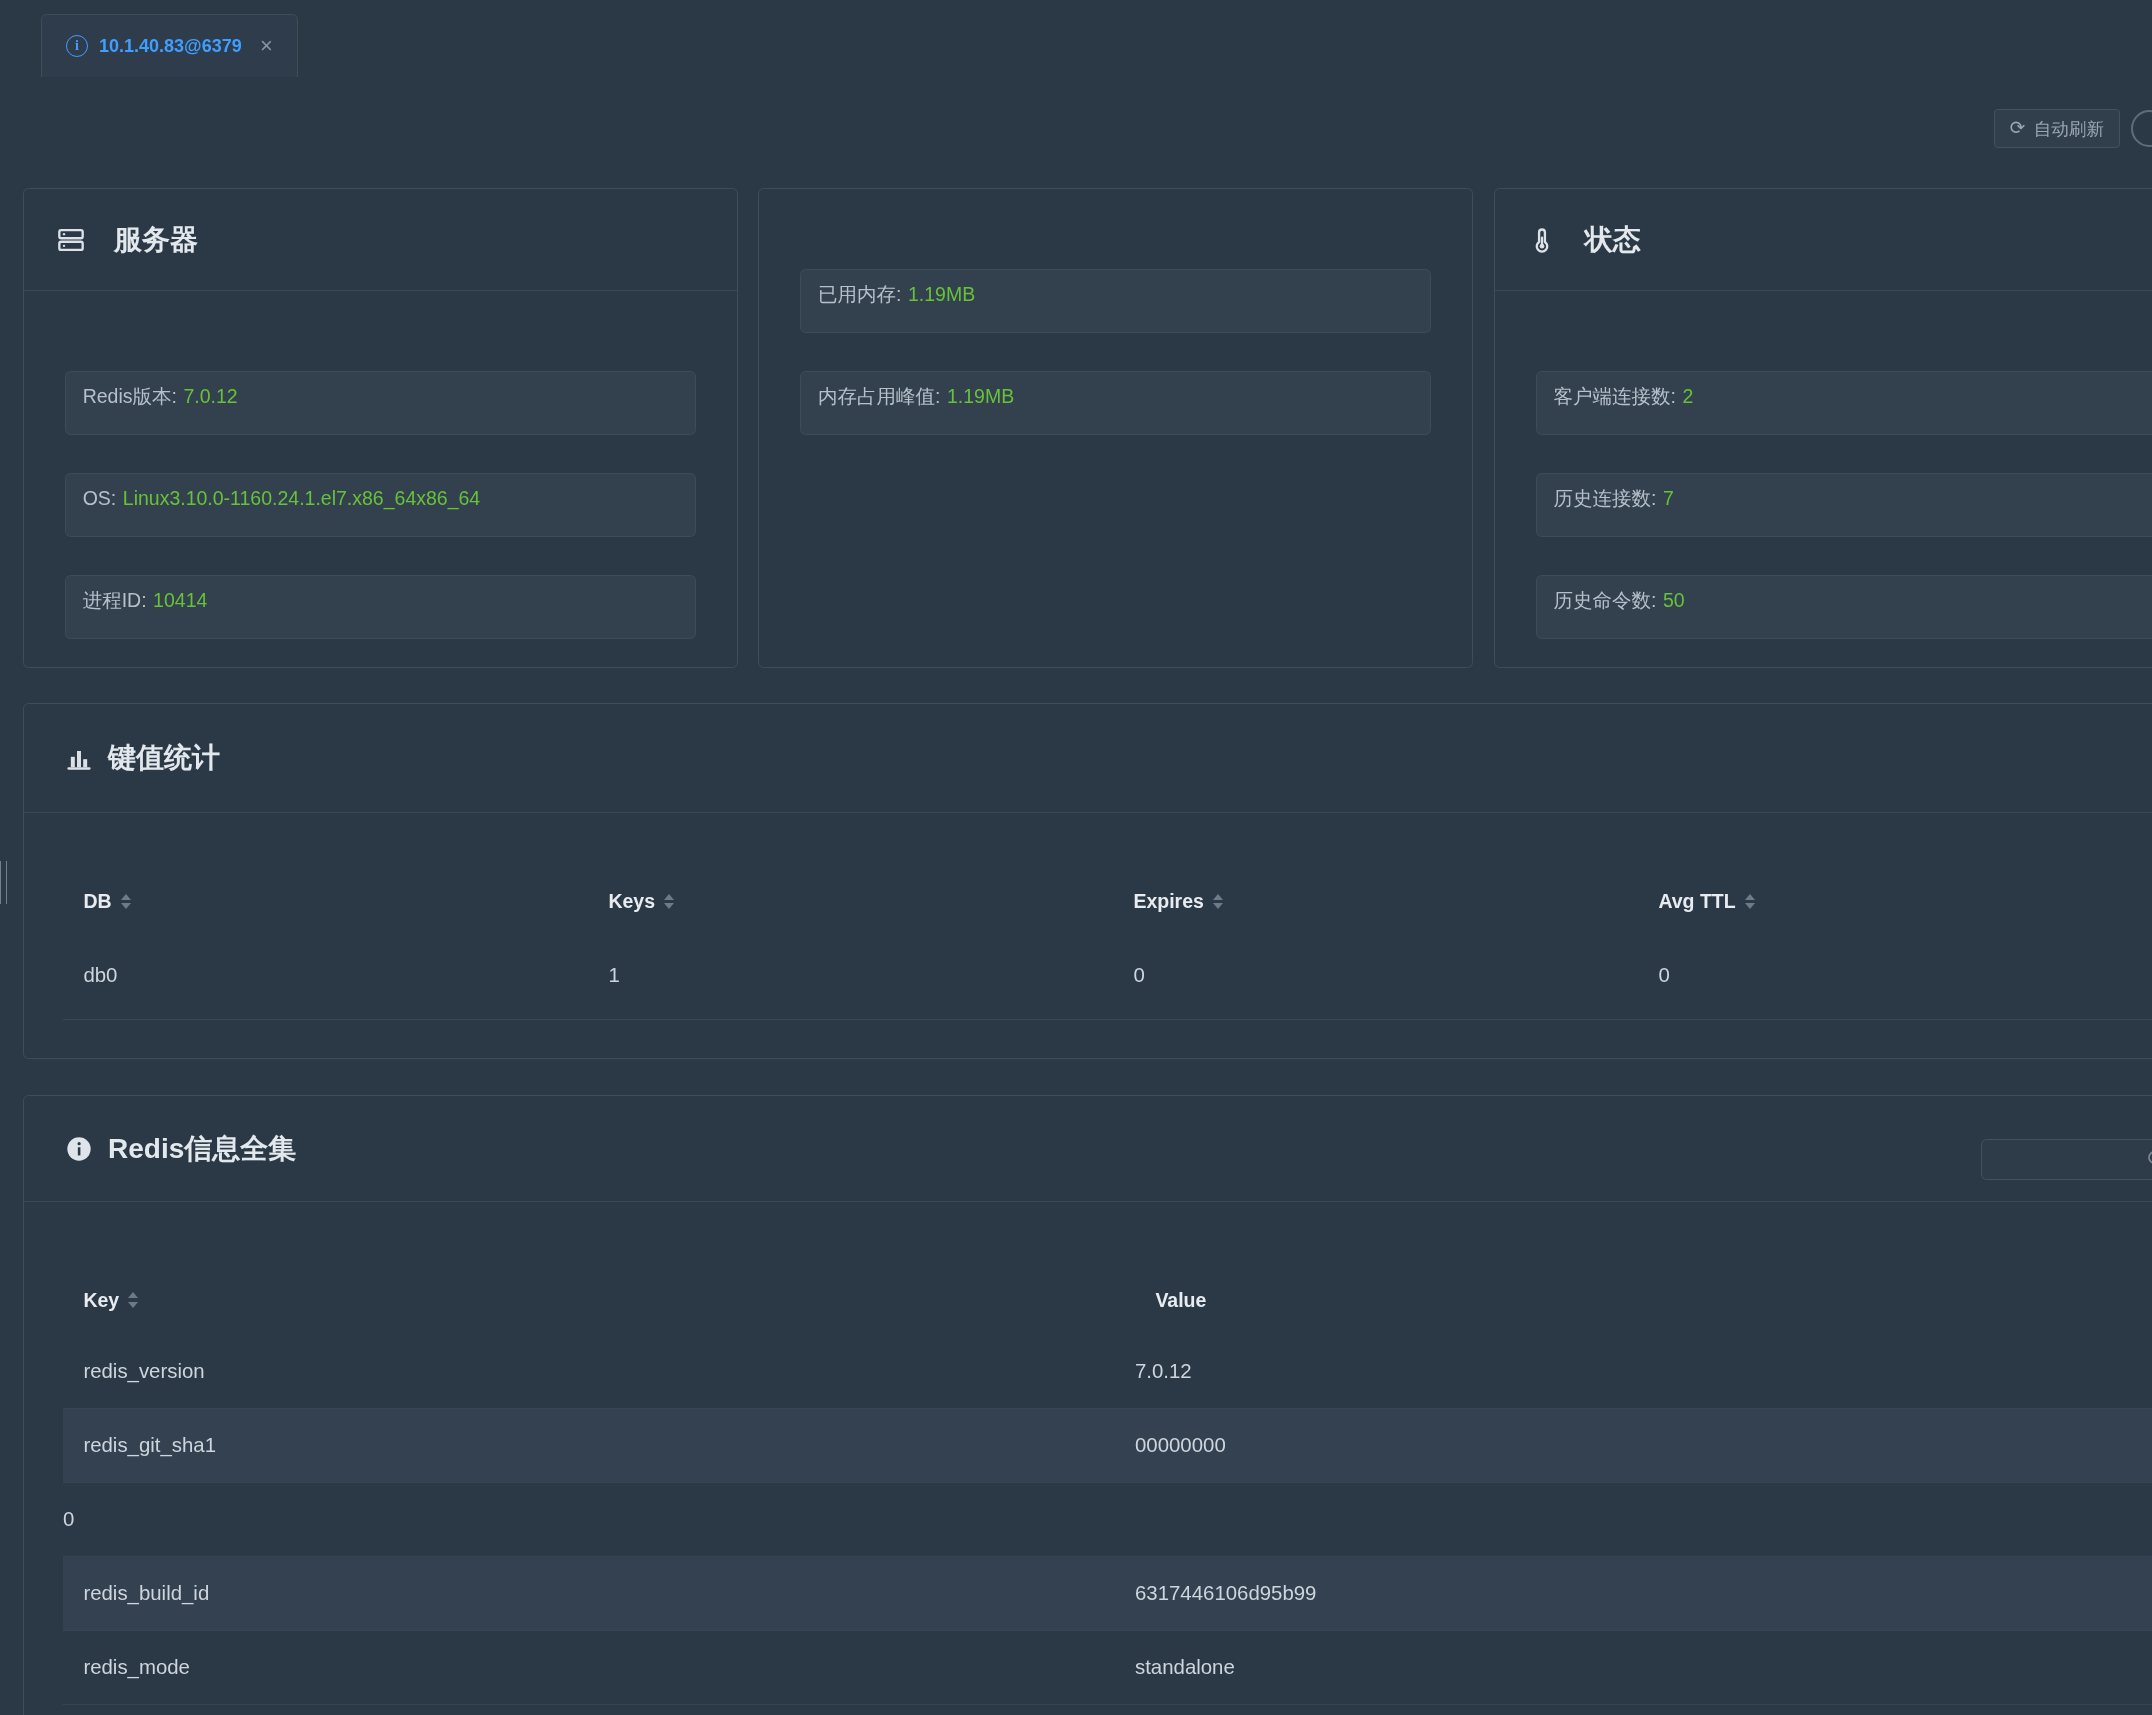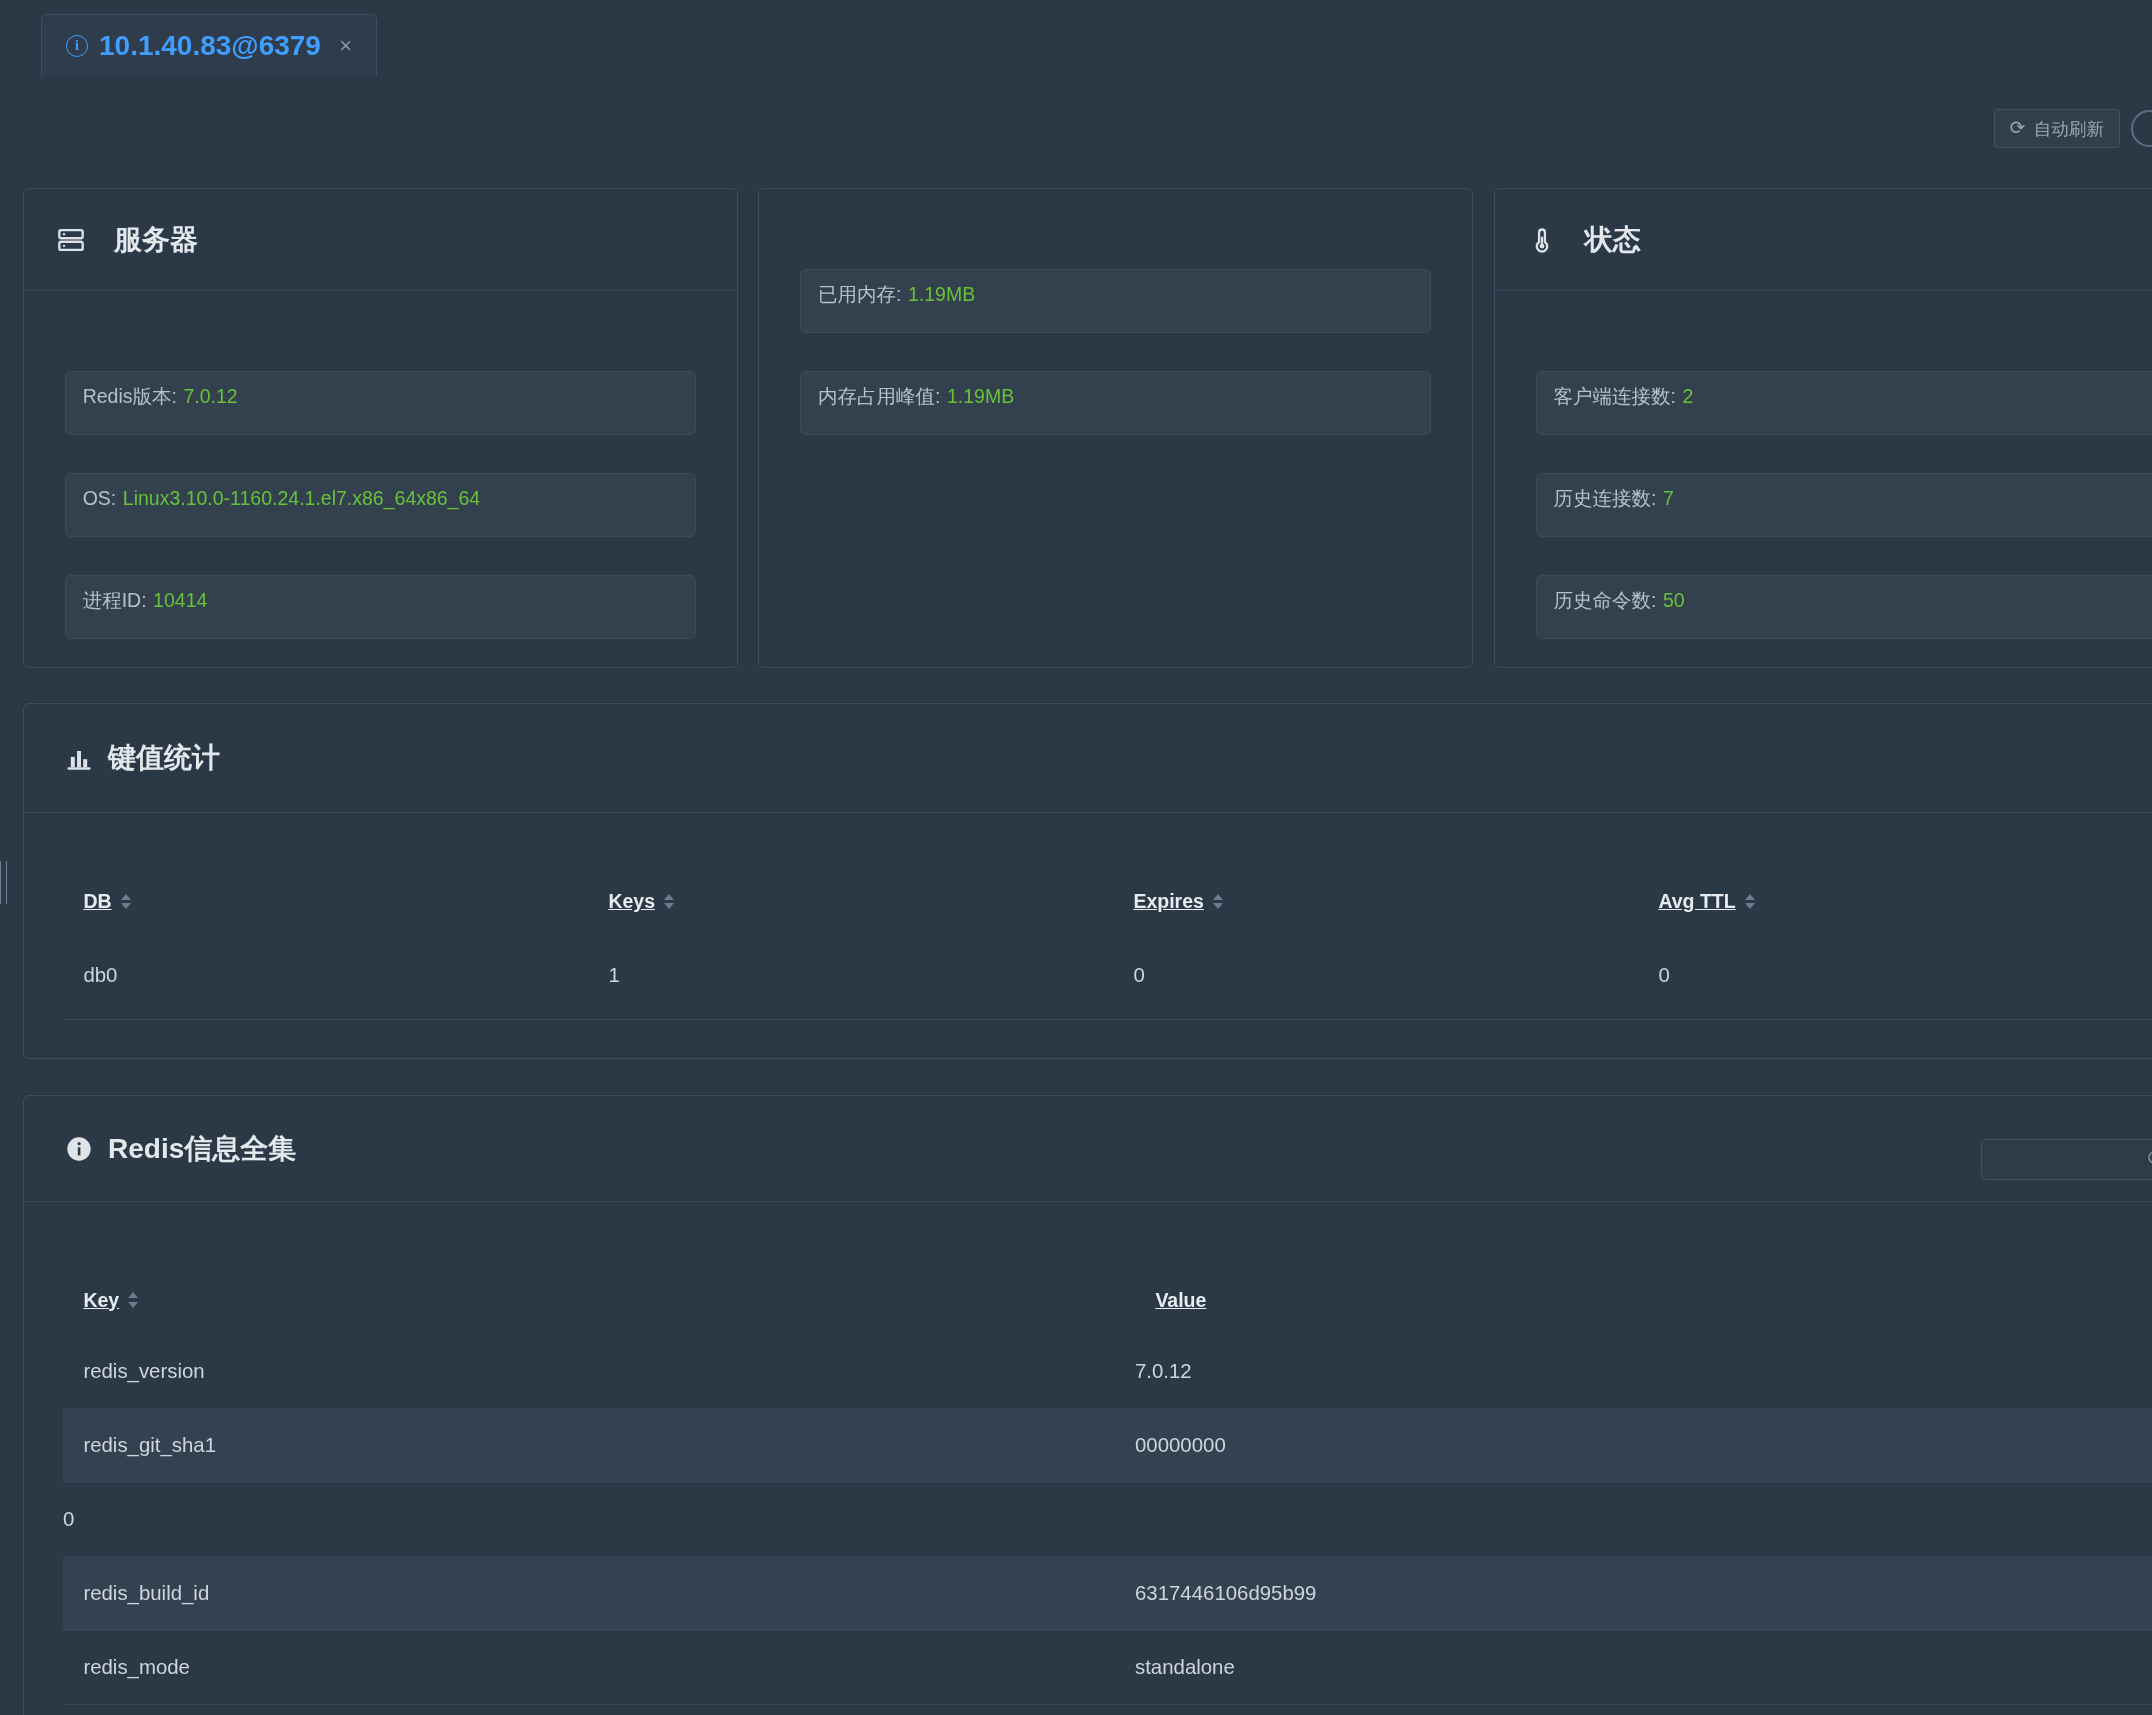--- a/index.html
+++ b/index.html
@@ -15,21 +15,21 @@
     display:flex; align-items:center; gap:11px; padding:0 24px;
     background:#2e3c4c; border:0.9px solid #3e4c5c; border-bottom:none;
     border-radius:5.6px 5.6px 0 0; cursor:pointer;
   }
   .info-badge {
     width:22px; height:22px; border-radius:50%; border:1.9px solid #409eff;
     color:#409eff; font-size:14px; font-weight:700;
     display:flex; align-items:center; justify-content:center;
     font-family:"Liberation Serif", serif;
   }
-  .tab-title { color:#409eff; font-size:28px; font-weight:600; }
+  .tab-title { color:#409eff; font-size:18px; font-weight:600; }
   .tab-close { color:#8795a5; font-size:22px; margin-left:7.4px; line-height:1; }
 
   
   .refresh-btn {
     position:absolute; top:109px; right:33px; height:39px;
     display:flex; align-items:center; gap:8.3px; padding:0 15px;
     border:0.9px solid #44525f; border-radius:3.7px; background:rgba(255,255,255,0.03);
     color:#9aa6b2; font-size:17.6px; cursor:pointer;
   }
   .refresh-glyph { font-size:18.6px; line-height:1; }
@@ -64,21 +64,21 @@
     border-bottom:0.9px solid #3a4757; color:#e3e8ed; font-size:28px; font-weight:600;
     position:relative;
   }
   #infocard .section-header { height:106px; }
 
   
   .ks-table { margin-left:39px; margin-top:59px; }
   .ks-head, .ks-row { display:grid; grid-template-columns:525px 525px 525px 1fr; align-items:center; }
   .ks-head { height:59px; }
   .ks-row { height:89px; border-bottom:0.9px solid #3a4757; font-size:20.4px; color:#ced5dc; }
-  .th { font-weight:700; color:#e8ecf0; font-size:19.5px; display:flex; align-items:center; gap:9.3px; padding-left:20.4px; cursor:pointer;text-decoration:underline; }
+  .th { font-weight:700; color:#e8ecf0; font-size:19.5px; display:flex; align-items:center; gap:9.3px; padding-left:20.4px; cursor:pointer; }
   .td { padding-left:20.4px; }
   .sort { display:inline-flex; flex-direction:column; gap:3.7px; }
   .sort i { display:block; width:0; height:0; border-left:5.6px solid transparent; border-right:5.6px solid transparent; }
   .sort .up { border-bottom:6.5px solid #6d7a8a; }
   .sort .down { border-top:6.5px solid #6d7a8a; }
 
   .info-table { margin-left:39px; margin-top:63px; }
   .info-head, .info-row { display:grid; grid-template-columns:1072px 1fr; align-items:center; }
   .info-head { height:70px; }
   .info-row { height:74px; border-bottom:0.9px solid #37455​3; border-bottom:0.9px solid #374553; font-size:20.4px; color:#ced5dc; }

